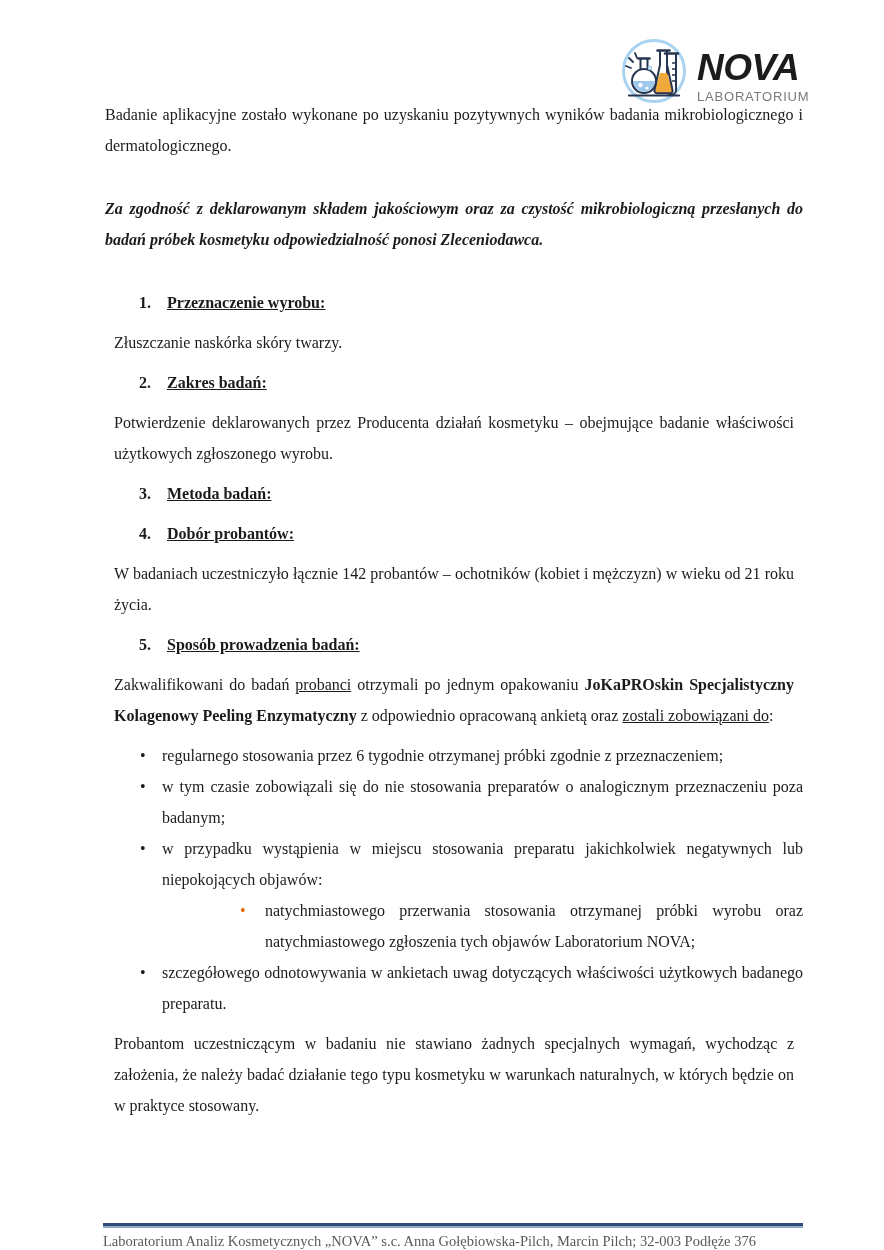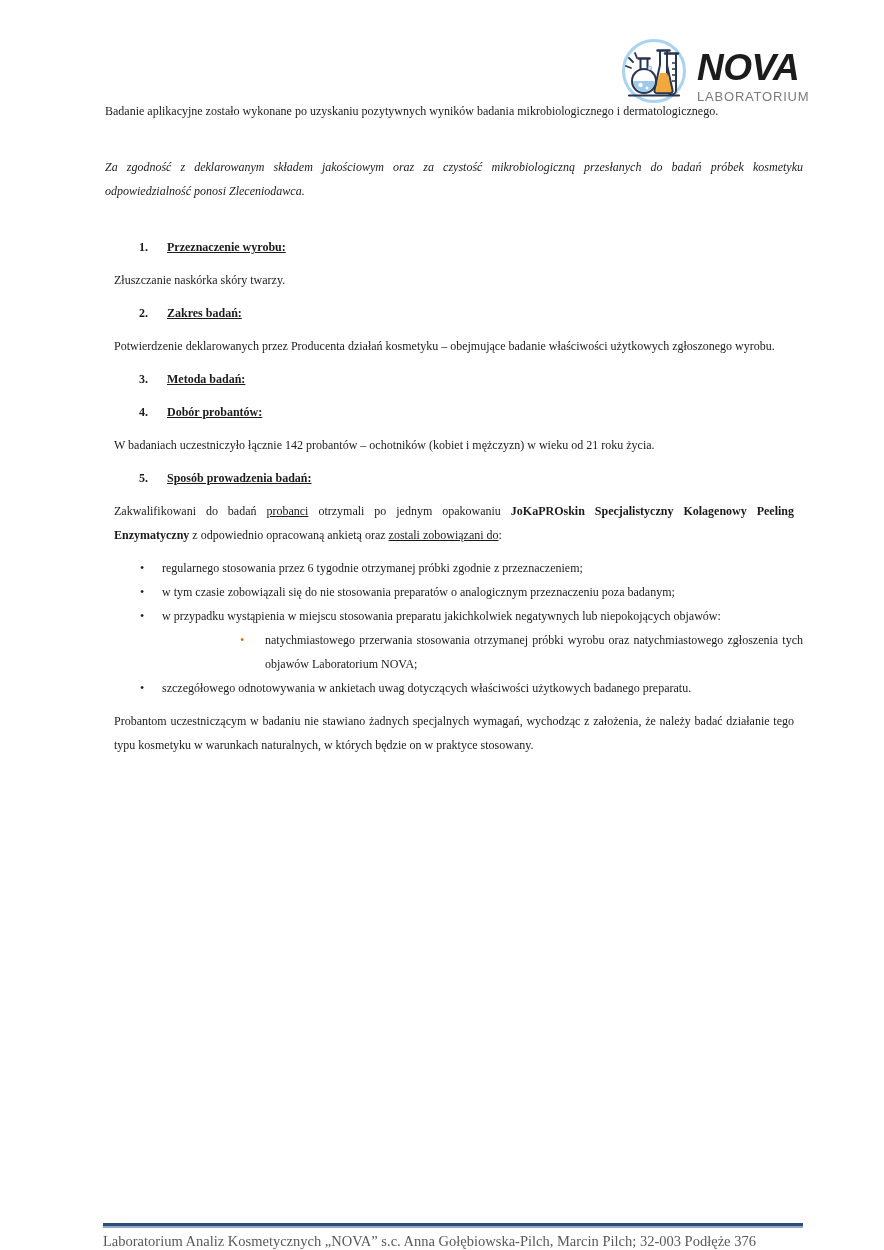--- a/index.html
+++ b/index.html
@@ -10,25 +10,25 @@
   }
   
   .logo{position:absolute;top:37px;left:620px;display:flex;align-items:flex-start;gap:9px;}
   .logo-badge{width:68px;height:68px;flex:0 0 auto;}
   .logo-text{display:flex;flex-direction:column;margin-top:12px;font-family:"Liberation Sans","DejaVu Sans",sans-serif;}
   .logo-name{font-size:37px;font-weight:bold;letter-spacing:-0.5px;line-height:1;color:#1c1c1c;font-style:italic;}
   .logo-sub{font-size:13px;letter-spacing:0.8px;color:#7a7a7a;margin-top:3px;}
   
   .content{
     position:absolute;left:105px;top:99px;width:698px;
-    font-size:12px;line-height:24px;text-align:justify;
+    font-size:16px;line-height:31px;text-align:justify;
   }
   .content p{margin:9px;}
   .intro-p{margin:0 0 32px 0 !important;}
-  .disclaimer{font-weight:normal;font-style:italic;}
+  .disclaimer{font-weight:bold;font-style:italic;}
   .section-heading{padding-left:25px;font-weight:bold;text-align:left;}
   .section-heading .num{display:inline-block;min-width:16px;margin-right:12px;}
   .section-heading .title{text-decoration:underline;}
   ul.bullets,ul.sub-bullets{margin:0;padding:0;list-style:none;}
   ul.bullets > li{position:relative;padding-left:57px;}
   ul.bullets > li::before{content:"\2022";position:absolute;left:35px;top:0;}
   ul.sub-bullets > li{position:relative;padding-left:160px;}
   ul.sub-bullets > li::before{content:"\2022";position:absolute;left:135px;top:0;color:var(--sub-bullet,#E36C0A);}
   .u{text-decoration:underline;}
   .b{font-weight:bold;}

